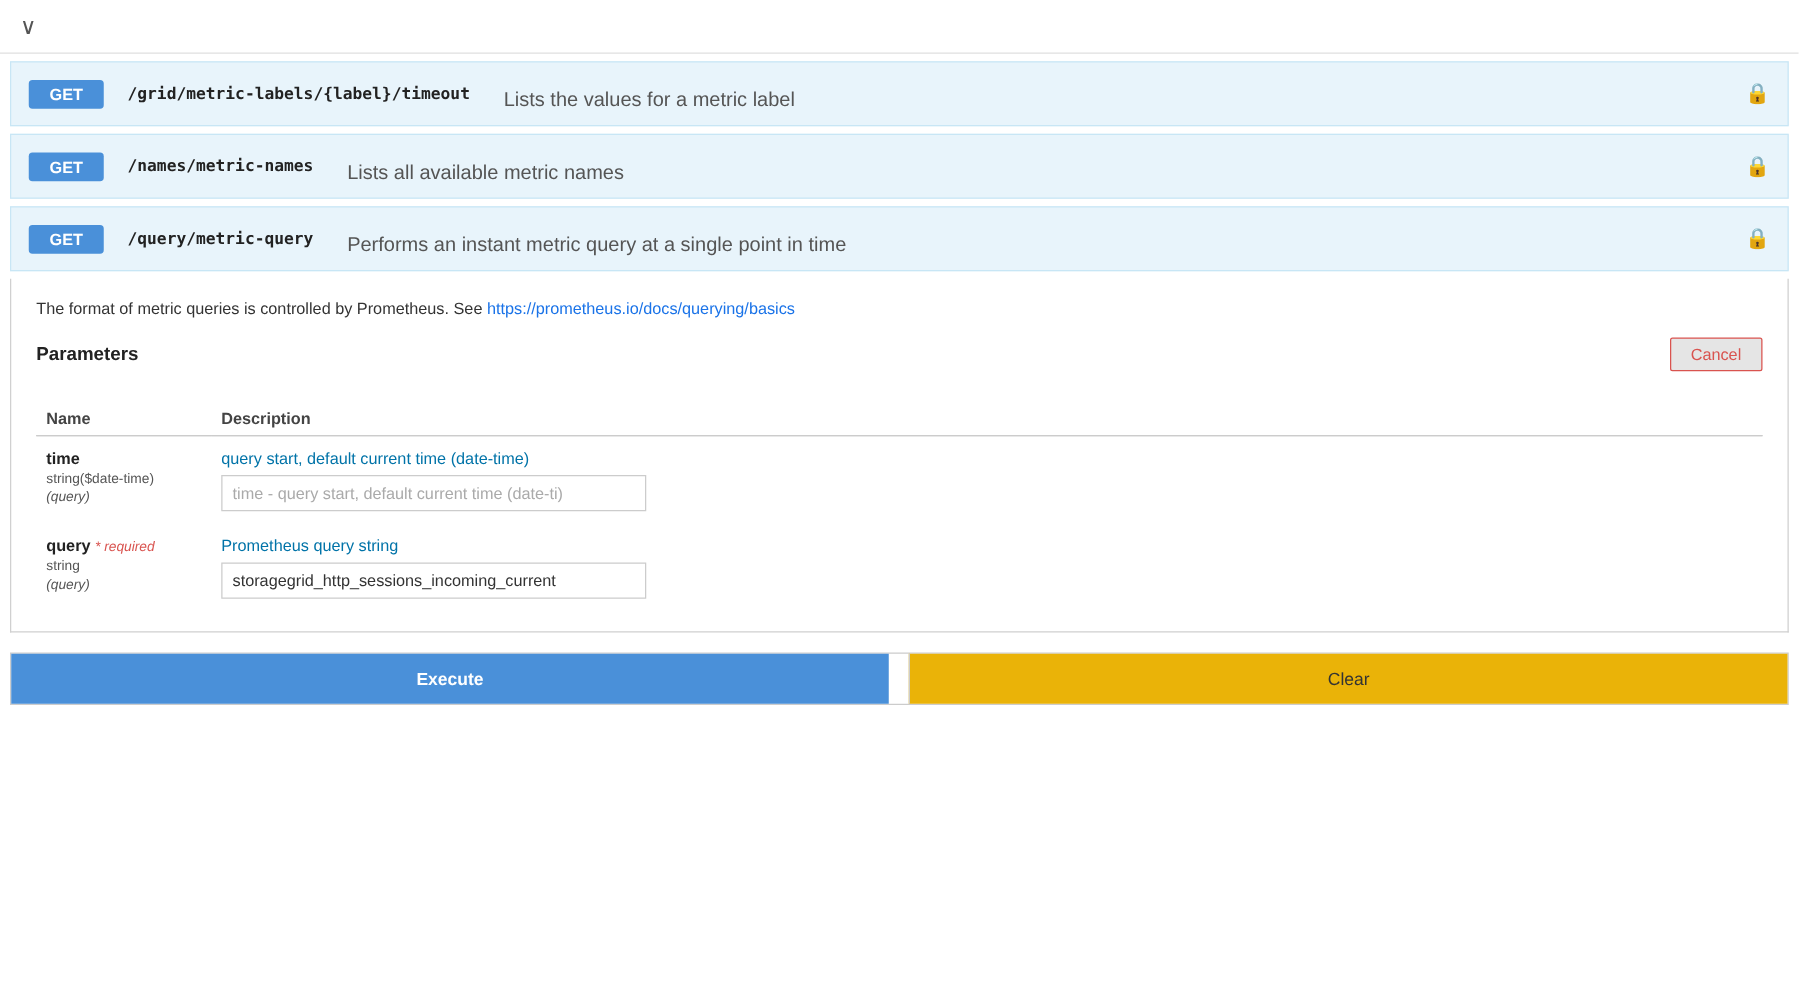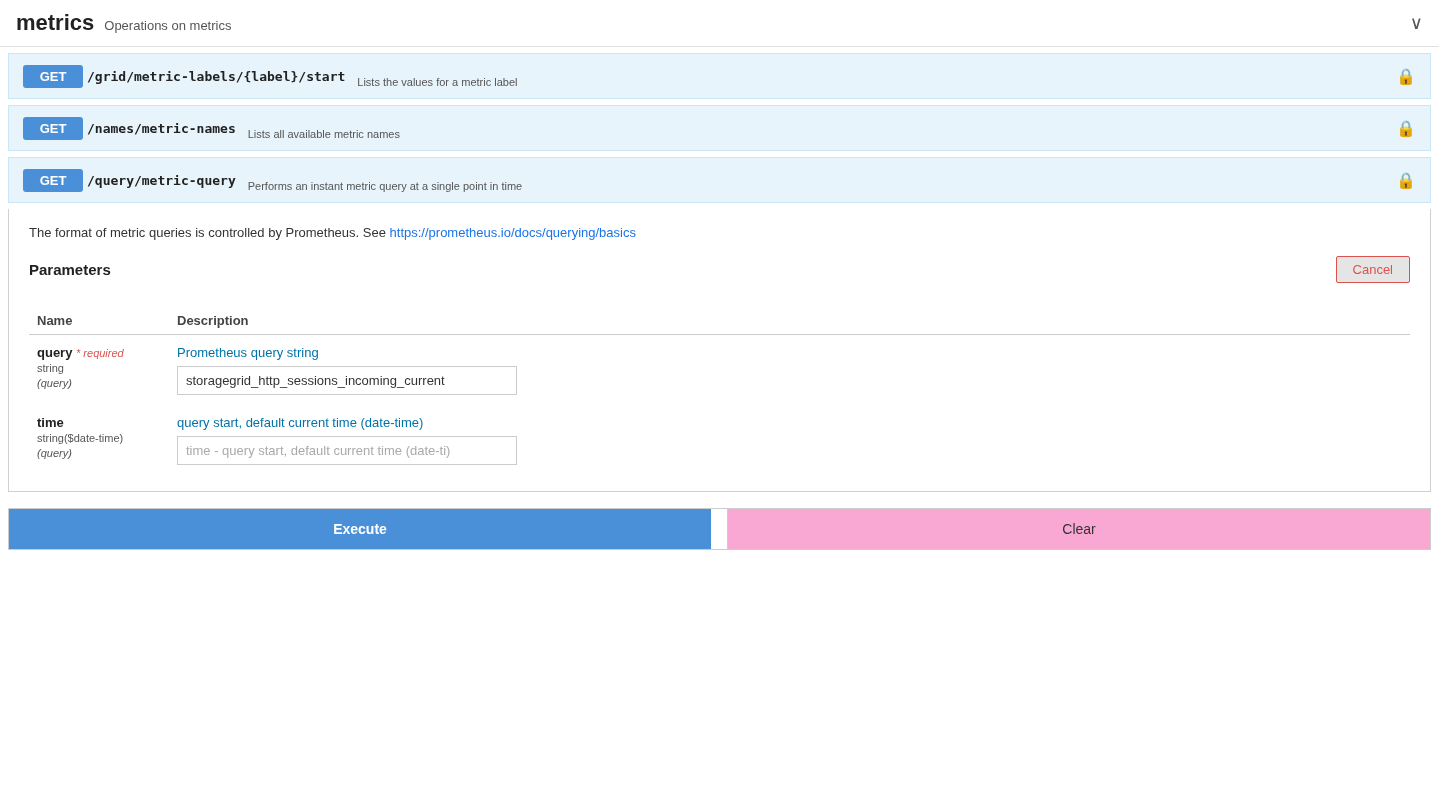--- a/index.html
+++ b/index.html
@@ -38,40 +38,40 @@
       justify-content: space-between;
       padding: 10px 14px;
       border: 1px solid #c8e6f5;
       background: #e8f4fb;
       margin: 6px 8px;
       cursor: pointer;
     }
     .api-row-left {
       display: flex;
       align-items: center;
-      gap: 4px;
+      gap: 19px;
     }
     .get-badge {
       background: #4a90d9;
       color: #fff;
       font-weight: bold;
       font-size: 13px;
       padding: 4px 12px;
       border-radius: 3px;
       min-width: 60px;
       text-align: center;
     }
     .api-path {
       font-family: monospace;
       font-size: 13px;
       color: #222;
       font-weight: 600;
     }
     .api-desc {
-      font-size: 11px;
+      font-size: 16px;
       color: #555;
       margin-left: 8px;
       margin-top: 12px;
     }
     .lock-icon {
       color: #aaa;
       font-size: 16px;
     }
 
     .expanded-section {
@@ -184,45 +184,41 @@
       color: #fff;
       border: none;
       font-size: 14px;
       font-weight: bold;
       padding: 12px;
       cursor: pointer;
       text-align: center;
     }
     .clear-button {
       flex: 1;
-      background: #f9a8d4;
+      background: #eab308;
       color: #333;
       border: none;
       border-left: 1px solid #ccc;
       font-size: 14px;
       padding: 12px;
       cursor: pointer;
       text-align: center;
     }
   </style>
 </head>
 <body>
 
 <div class="header">
-  <div class="header-left">
-    <span class="header-title">metrics</span>
-    <span class="header-subtitle">Operations on metrics</span>
-  </div>
   <span class="chevron-icon">∨</span>
 </div>
 
 <div class="api-row">
   <div class="api-row-left">
     <span class="get-badge">GET</span>
-    <span class="api-path">/grid/metric-labels/{label}/start</span>
+    <span class="api-path">/grid/metric-labels/{label}/timeout</span>
     <span class="api-desc">Lists the values for a metric label</span>
   </div>
   <span class="lock-icon">🔒</span>
 </div>
 
 <div class="api-row">
   <div class="api-row-left">
     <span class="get-badge">GET</span>
     <span class="api-path">/names/metric-names</span>
     <span class="api-desc">Lists all available metric names</span>
@@ -253,42 +249,42 @@
     <thead>
       <tr>
         <th>Name</th>
         <th>Description</th>
       </tr>
     </thead>
     <tbody>
 
       <tr>
         <td class="param-name-cell">
+          <span class="param-name">time</span><br>
+          <span class="param-type">string($date-time)</span><br>
+          <span class="param-location">(query)</span>
+        </td>
+        <td>
+          <div class="param-desc">query start, default current time (date-time)</div>
+          <input class="param-input" type="text" placeholder="time - query start, default current time (date-ti)" style="">
+        </td>
+      </tr>
+
+      <tr>
+        <td class="param-name-cell">
           <span class="param-name">query </span><span class="param-required">* required</span><br>
           <span class="param-type">string</span><br>
           <span class="param-location">(query)</span>
         </td>
         <td>
           <div class="param-desc">Prometheus query string</div>
           <input class="param-input" type="text" value="storagegrid_http_sessions_incoming_current" style="">
         </td>
       </tr>
 
-      <tr>
-        <td class="param-name-cell">
-          <span class="param-name">time</span><br>
-          <span class="param-type">string($date-time)</span><br>
-          <span class="param-location">(query)</span>
-        </td>
-        <td>
-          <div class="param-desc">query start, default current time (date-time)</div>
-          <input class="param-input" type="text" placeholder="time - query start, default current time (date-ti)" style="">
-        </td>
-      </tr>
-
     </tbody>
   </table>
 </div>
 
 <div class="footer-buttons">
   <button class="execute-button">Execute</button>
   <button class="clear-button">Clear</button>
 </div>
 
 </body></html>

